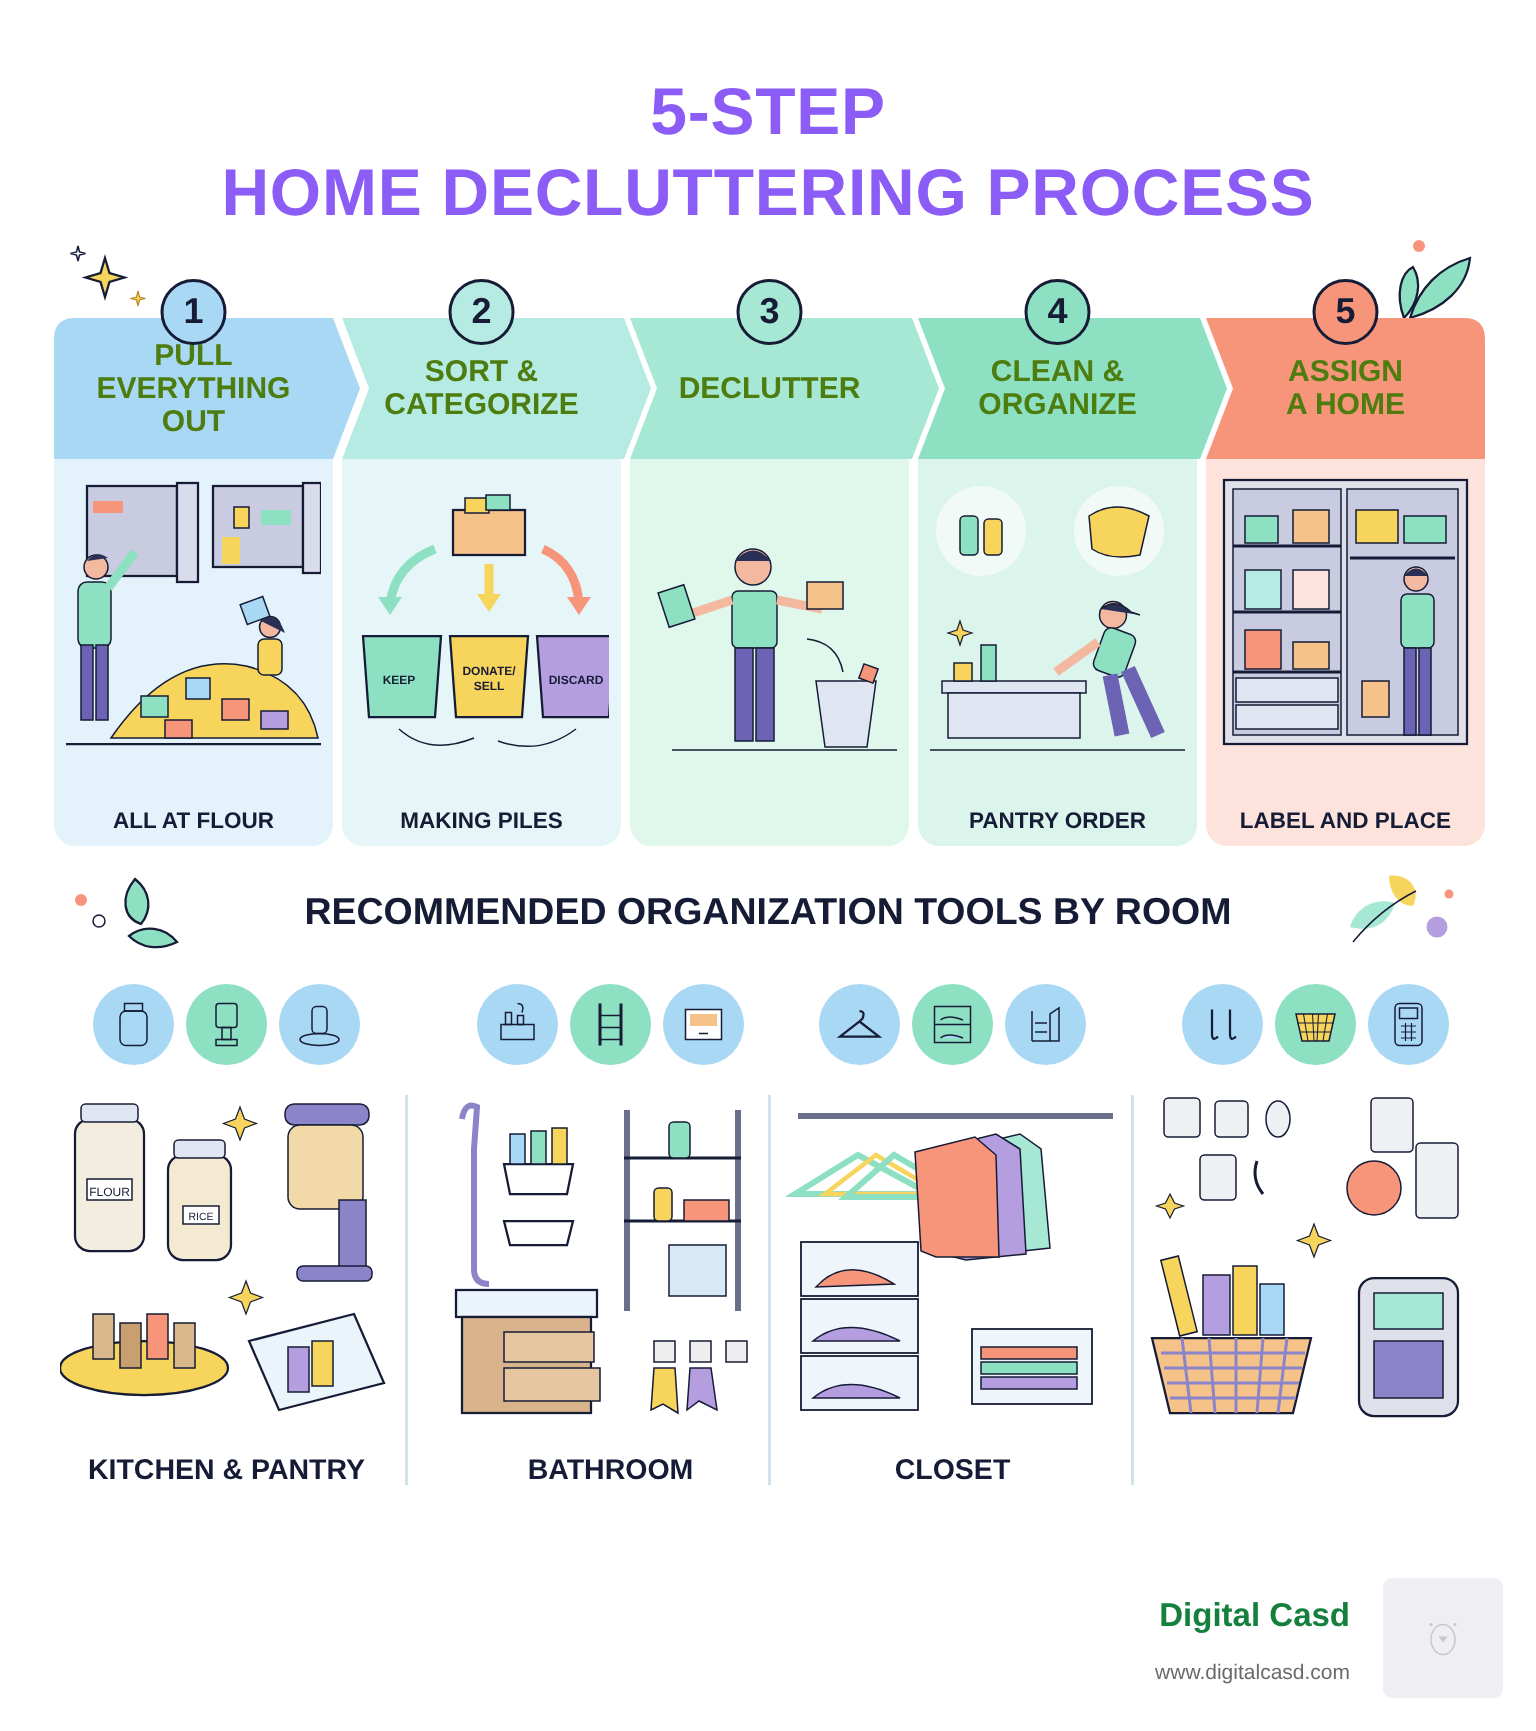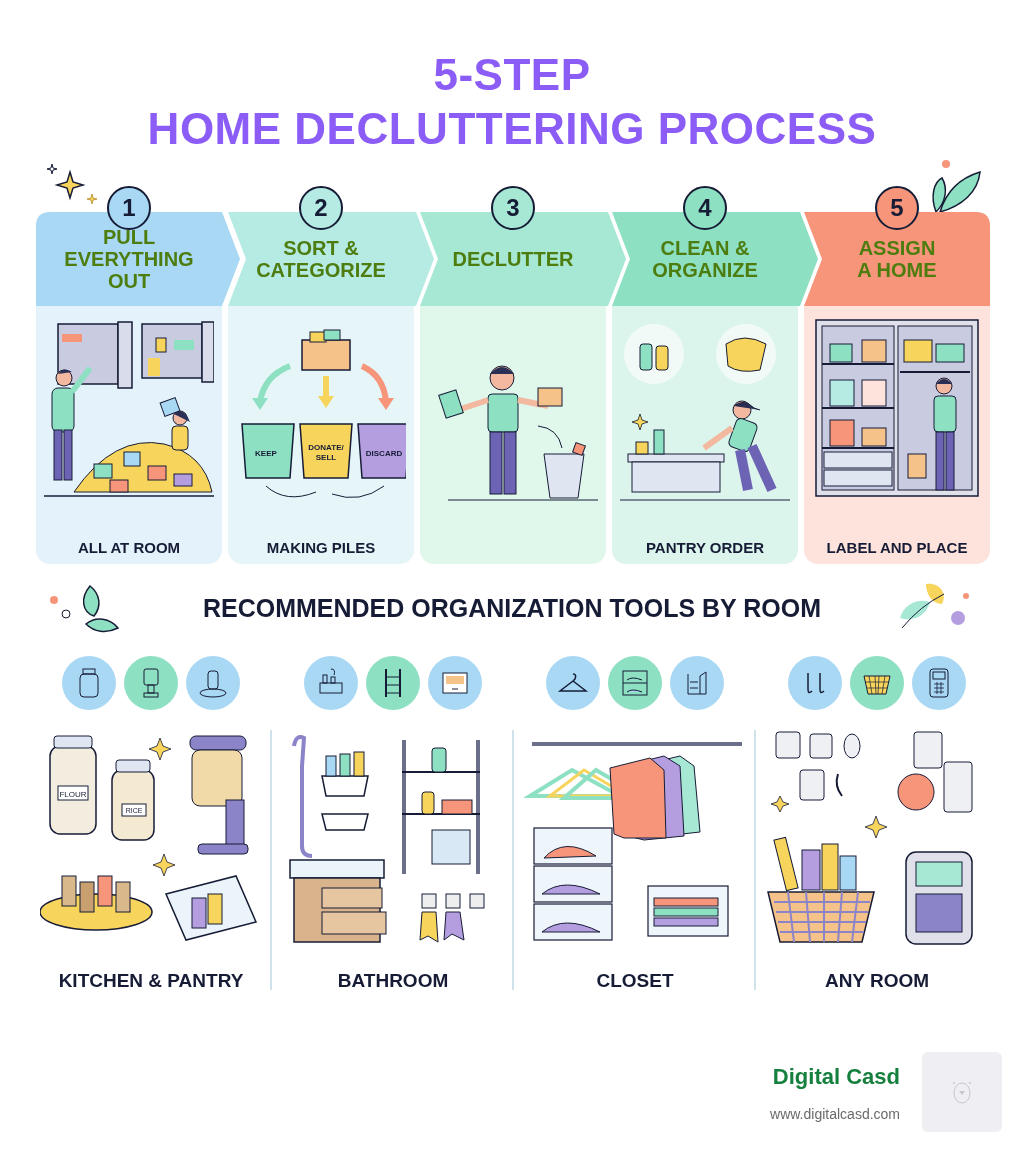--- a/index.html
+++ b/index.html
@@ -78,21 +78,21 @@
       <rect x="80" y="138" width="16" height="14" fill="#a9d8f5" stroke="#161c36"></rect>
       <rect x="104" y="152" width="18" height="14" fill="#f7957b" stroke="#161c36"></rect>
       <rect x="130" y="160" width="18" height="12" fill="#b49ee0" stroke="#161c36"></rect>
       <rect x="66" y="166" width="18" height="12" fill="#f7957b" stroke="#161c36"></rect>
       <circle cx="136" cy="104" r="7" fill="#f3b9a0" stroke="#161c36"></circle>
       <path d="M130 100 Q140 92 146 108" fill="#2a2f55"></path>
       <rect x="128" y="112" width="16" height="24" rx="4" fill="#f7d45b" stroke="#161c36"></rect>
       <rect x="118" y="86" width="16" height="14" fill="#a9d8f5" stroke="#161c36" transform="rotate(-20 126 93)"></rect>
       <line x1="0" y1="182" x2="170" y2="182" stroke="#161c36" stroke-width="1.5"></line>
     </svg>
-    <div class="foot">ALL AT ROOM</div>
+    <div class="foot">ALL AT FLOUR</div>
   </div>
 
   <div class="step" style="left:192px">
     <svg style="position:absolute;left:0;top:0" width="206" height="94">
         <path d="M0 0 H188 L206 47 L188 94 H0 L18 47Z" fill="#b6ebe4"></path>
       </svg>
     <div class="num" style="background:#b6ebe4">2</div>
     <div class="head">SORT &amp;
 CATEGORIZE</div>
     <div class="body" style="background:#e6f5f8"></div>
@@ -272,21 +272,21 @@
       <path d="M124 128 L127 136 L135 139 L127 142 L124 150 L121 142 L113 139 L121 136Z" fill="#f7d45b" stroke="#161c36" stroke-width="0.8"></path>
       <path d="M126 168 L196 150 L216 196 L146 214Z" fill="#eaf4fa" stroke="#161c36" stroke-width="1.5"></path>
       <rect x="152" y="172" width="14" height="30" fill="#b49ee0" stroke="#161c36"></rect>
       <rect x="168" y="168" width="14" height="30" fill="#f7d45b" stroke="#161c36"></rect>
     </svg>
     <div class="label">KITCHEN &amp; PANTRY</div>
   </div>
 
   <div class="divider" style="left:240px"></div>
 
-  <div class="room" style="left:242px">
+  <div class="room" style="left:256px">
     <div class="icons">
       <div class="ic" style="background:#a9d8f5">
           <svg width="30" height="32">
             <path d="M15 2 Q20 2 18 8" fill="none" stroke="#161c36"></path>
             <rect x="4" y="16" width="22" height="10" fill="none" stroke="#161c36"></rect>
             <rect x="7" y="8" width="4" height="8" fill="none" stroke="#161c36"></rect>
             <rect x="15" y="10" width="4" height="6" fill="none" stroke="#161c36"></rect>
           </svg>
         </div>
       <div class="ic" style="background:#8de0c2">
@@ -419,21 +419,20 @@
       <rect x="14" y="112" width="12" height="52" fill="#f7d45b" stroke="#161c36" transform="rotate(-14 20 138)"></rect>
       <rect x="36" y="124" width="18" height="40" fill="#b49ee0" stroke="#161c36"></rect>
       <rect x="56" y="118" width="16" height="46" fill="#f7d45b" stroke="#161c36"></rect>
       <rect x="74" y="130" width="16" height="34" fill="#a9d8f5" stroke="#161c36"></rect>
       <path d="M2 166 H108 L96 216 H14Z" fill="#f5c28a" stroke="#161c36" stroke-width="1.5"></path>
       <path d="M8 176 H104 M10 186 H102 M12 196 H100 M14 206 H98 M22 166 L28 216 M40 166 L44 216 M58 166 L58 216 M76 166 L72 216 M92 166 L86 216" stroke="#8b84c9" stroke-width="2"></path>
       <rect x="140" y="126" width="66" height="92" rx="10" fill="#dfe0ea" stroke="#161c36" stroke-width="1.5"></rect>
       <rect x="150" y="136" width="46" height="24" fill="#a6e8d4" stroke="#161c36"></rect>
       <rect x="150" y="168" width="46" height="38" fill="#8b84c9" stroke="#161c36"></rect>
     </svg>
-    <div class="label">ANY ROOM</div>
   </div>
 </div>
 
 <div class="brand">
   <div class="name">Digital Casd</div>
   <div class="url">www.digitalcasd.com</div>
 </div>
 <div class="logo-box">
   <svg width="24" height="26">
       <ellipse cx="12" cy="14" rx="8" ry="10" fill="none" stroke="#c7c7cc"></ellipse>

